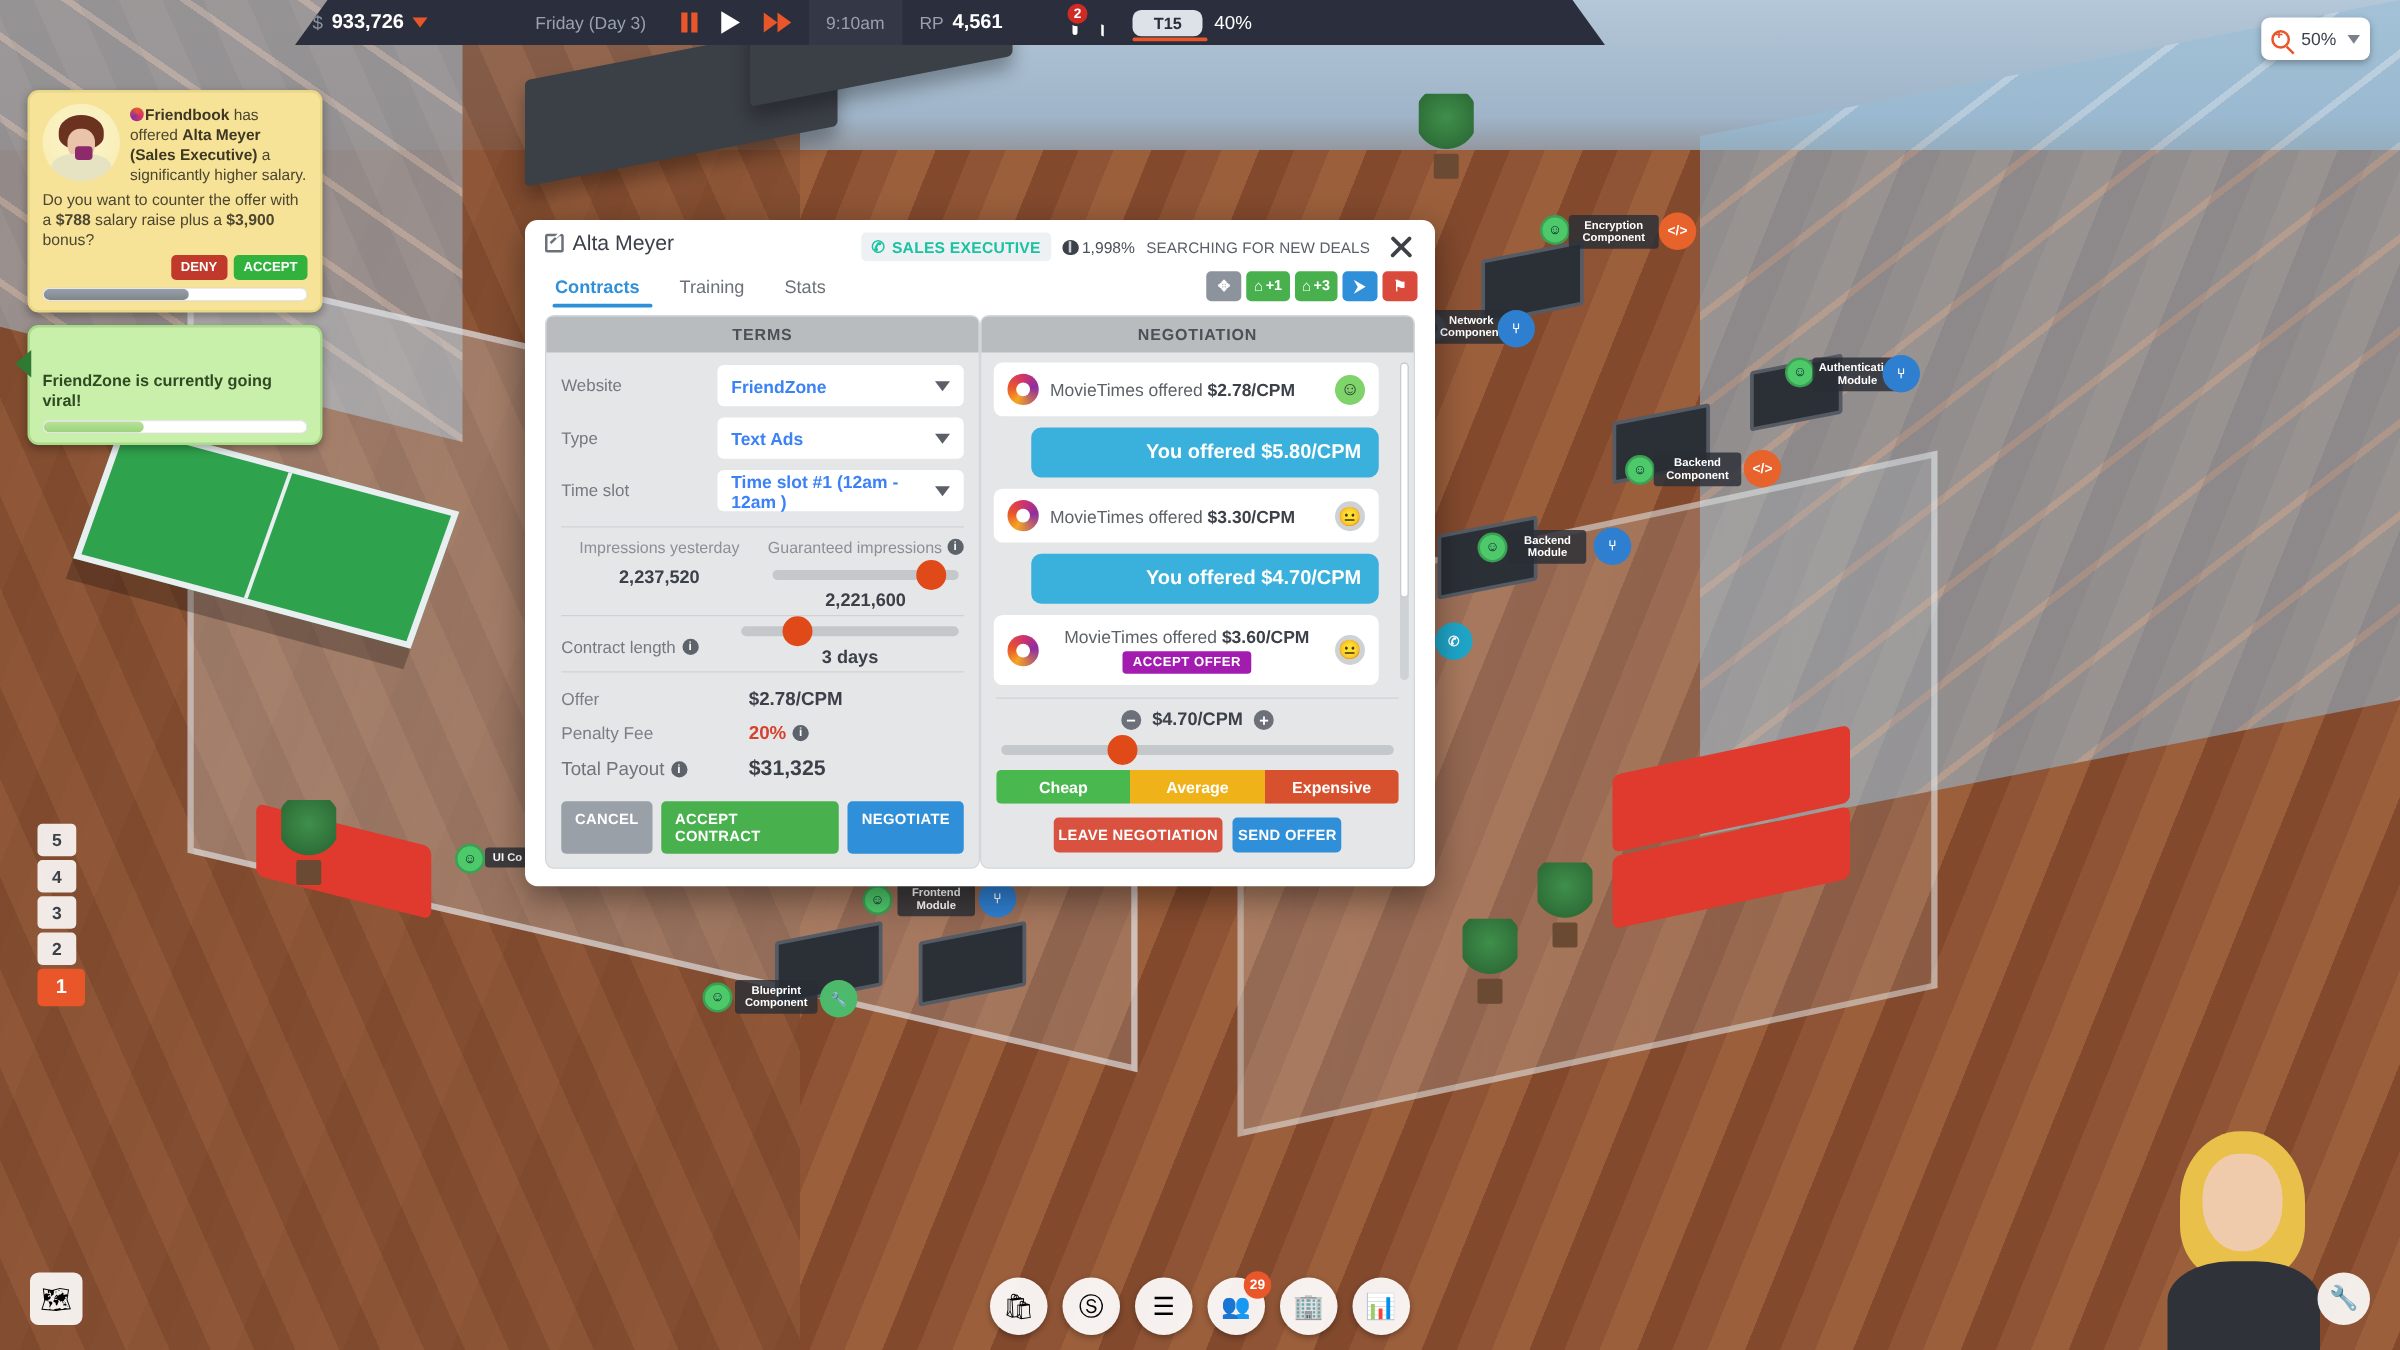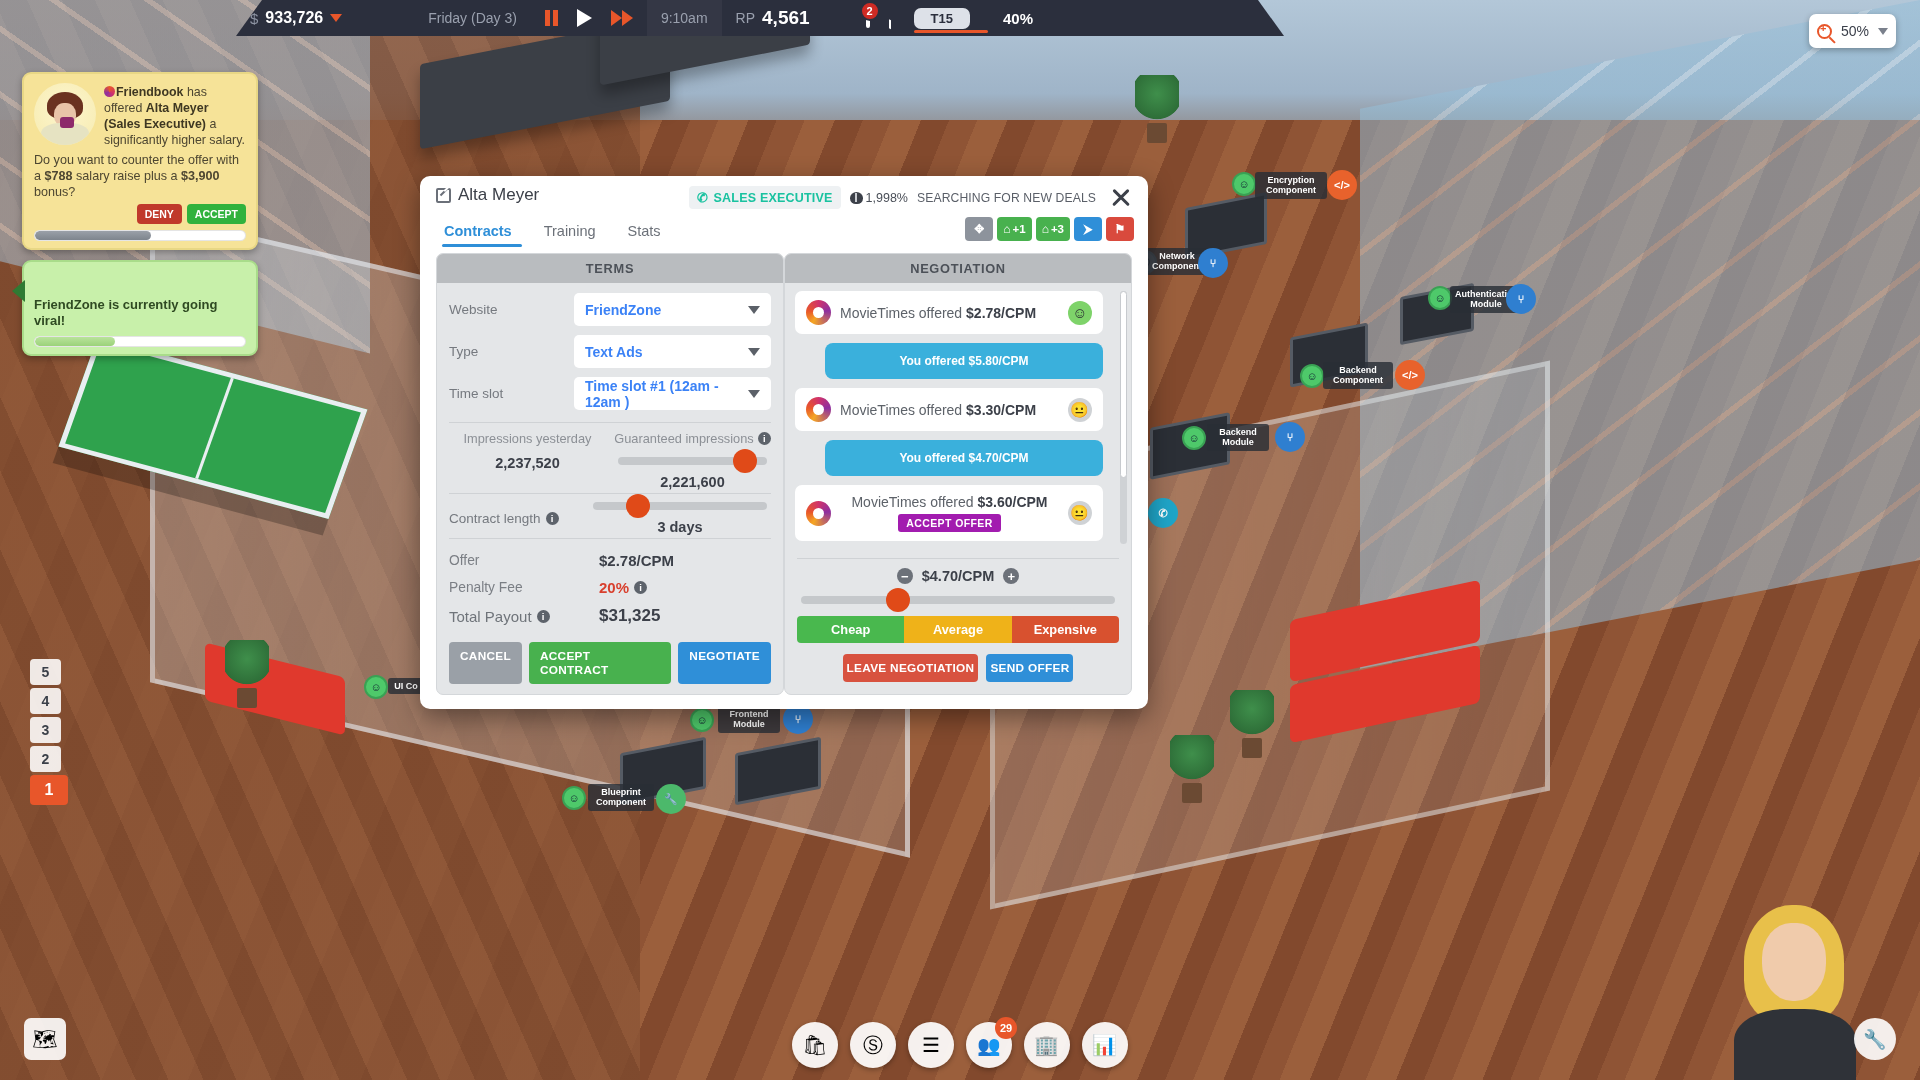--- a/index.html
+++ b/index.html
@@ -106,36 +106,36 @@
   .dollarsign{color:#8e94a3;font-size:15px;}
   .caret-dn{width:0;height:0;border-left:6px solid transparent;border-right:6px solid transparent;border-top:8px solid #e8562a;cursor:pointer;}
   .daytxt{color:#9aa0ae;font-size:14px;}
   .ctrl-pause{display:flex;gap:3px;cursor:pointer;}
   .ctrl-pause i{display:block;width:5px;height:16px;background:#e8562a;}
   .ctrl-play{width:0;height:0;border-top:9px solid transparent;border-bottom:9px solid transparent;border-left:15px solid #fff;cursor:pointer;}
   .ctrl-ff{display:flex;cursor:pointer;}
   .ctrl-ff i{display:block;width:0;height:0;border-top:8px solid transparent;border-bottom:8px solid transparent;border-left:11px solid #e8562a;}
   .timetxt{color:#9aa0ae;font-size:14px;}
   .rplabel{color:#9aa0ae;font-size:14px;}
-  .rpval{color:#fff;font-weight:bold;font-size:19px;}
+  .rpval{color:#fff;font-weight:bold;font-size:16px;}
   .mailwrap{position:relative;cursor:pointer;}
   .mail-ico{width:24px;height:17px;border:2px solid #fff;border-radius:2px;position:relative;background:#2b2f3d;}
   .mail-ico:after{content:"";position:absolute;left:1px;top:0;width:18px;height:9px;border-left:2px solid #fff;border-right:2px solid #fff;transform:skewY(25deg);transform-origin:left top;}
   .mail-badge{
     position:absolute;right:-10px;top:-9px;background:#cf2b24;color:#fff;
     width:20px;height:20px;border-radius:50%;font-size:11px;font-weight:bold;
     display:flex;align-items:center;justify-content:center;border:2px solid #2b2f3d;
   }
   .tpill{
     background:#dde1e8;color:#2b2f3d;font-size:13px;font-weight:bold;
     border-radius:7px;padding:3px 17px;cursor:pointer;
   }
   .tseg{position:relative;height:100%;display:flex;align-items:center;gap:9px;padding:0 14px;}
   .tseg:after{content:"";position:absolute;left:14px;right:40%;bottom:3px;height:3px;background:#e8562a;border-radius:2px;}
-  .pct{color:#fff;font-size:15px;font-weight:bold;margin-left:24px;}
+  .pct{color:#fff;font-size:15px;font-weight:normal;}
 
   
   #zoomctl{
     position:absolute;right:24px;top:14px;z-index:40;
     background:#fff;border-radius:7px;height:34px;display:flex;align-items:center;
     padding:0 8px;gap:9px;box-shadow:0 2px 6px rgba(0,0,0,.3);
   }
   .magn{width:15px;height:15px;border:2.4px solid #e8562a;border-radius:50%;position:relative;}
   .magn:after{content:"";position:absolute;right:-6px;bottom:-5px;width:8px;height:2.4px;background:#e8562a;transform:rotate(45deg);}
   .magn:before{content:"+";position:absolute;left:1px;top:-4px;font-size:11px;color:#e8562a;font-weight:bold;}
@@ -339,21 +339,21 @@
   .mt-txt{flex:1;color:#5d6269;font-size:14px;}
   .mt-txt b{color:#3c4049;}
   .face{
     width:24px;height:24px;border-radius:50%;flex:0 0 24px;
     display:flex;align-items:center;justify-content:center;font-size:15px;color:#2a2e33;
   }
   .face.happy{background:#7ed36a;}
   .face.neutral{background:#cfd2d5;}
   .msg-you{
     background:#3ab0dc;color:#fff;border-radius:8px;padding:11px 14px;
-    font-size:12px;font-weight:bold;margin-left:30px;margin-right:18px;text-align:center;
+    font-size:16px;font-weight:bold;margin-left:30px;margin-right:18px;text-align:right;
   }
   .accept-badge{
     background:#a21caf;color:#fff;font-size:10.5px;font-weight:bold;
     padding:3px 8px;border-radius:3px;cursor:pointer;letter-spacing:.4px;display:inline-block;
   }
   .msg-col{display:flex;flex-direction:column;align-items:center;gap:4px;flex:1;}
 
   .neg-bottom{padding:6px 12px 12px;}
   .neg-sep{height:1px;background:#cfd2d5;margin-bottom:9px;}
   .cpm-row{display:flex;align-items:center;justify-content:center;gap:9px;}

